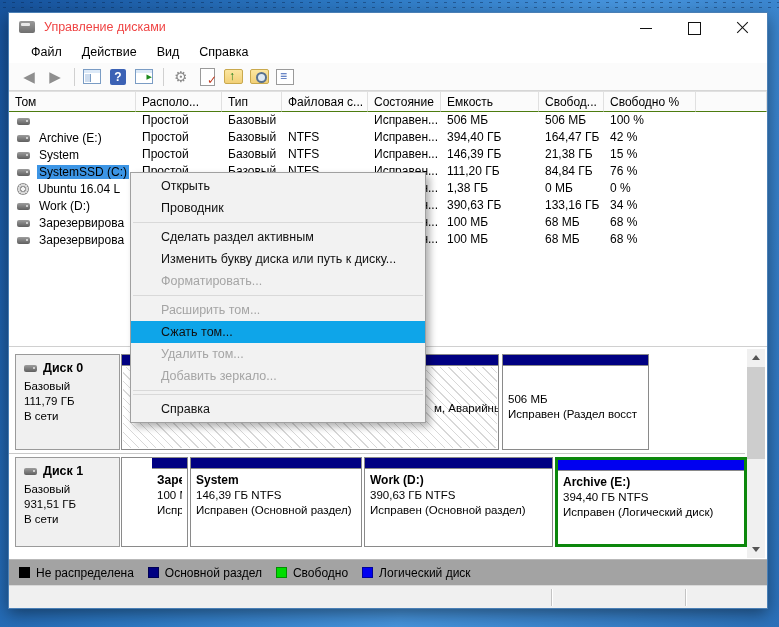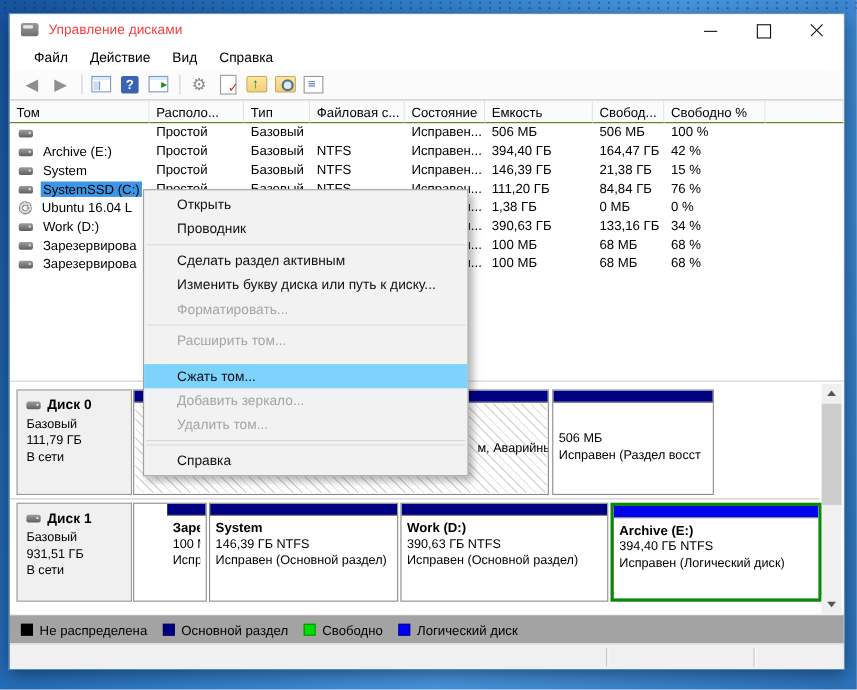--- a/index.html
+++ b/index.html
@@ -131,21 +131,21 @@
     border-top:1px solid #d9d9d9; }
   .sb-div { position:absolute; top:3px; width:1px; height:17px; background:#c3c3c3;
     box-shadow:1px 0 0 #fff; }
 
   
   .context-menu { position:absolute; left:130px; top:172px; width:296px; background:#f2f2f2;
     border:1px solid #a0a0a0; box-shadow:4px 4px 7px rgba(0,0,0,.3); padding:2px 0; z-index:50; }
   .cm-item { height:22px; line-height:22px; padding-left:30px; font-size:12.5px; color:#111;
     white-space:nowrap; }
   .cm-item.disabled { color:#a5a5a5; }
-  .cm-item.highlight { background:#7dd3fc;margin-top:10px; }
+  .cm-item.highlight { background:#0ea5e9; }
   .cm-sep { border-top:1px solid #d9d9d9; margin:3px 2px; }
 </style>
 </head>
 <body>
 
 <div class="desktop">
   <div class="wallpaper-dots"></div>
 
   <div class="window">
 
@@ -424,19 +424,19 @@
   <div class="context-menu">
     <div class="cm-item">Открыть</div>
     <div class="cm-item">Проводник</div>
     <div class="cm-sep"></div>
     <div class="cm-item">Сделать раздел активным</div>
     <div class="cm-item">Изменить букву диска или путь к диску...</div>
     <div class="cm-item disabled">Форматировать...</div>
     <div class="cm-sep"></div>
     <div class="cm-item disabled">Расширить том...</div>
     <div class="cm-item highlight">Сжать том...</div>
+    <div class="cm-item disabled">Удалить том...</div>
     <div class="cm-item disabled">Добавить зеркало...</div>
-    <div class="cm-item disabled">Удалить том...</div>
     <div class="cm-sep"></div>
     <div class="cm-sep"></div>
     <div class="cm-item">Справка</div>
   </div>
 </div>
 
 </body></html>

